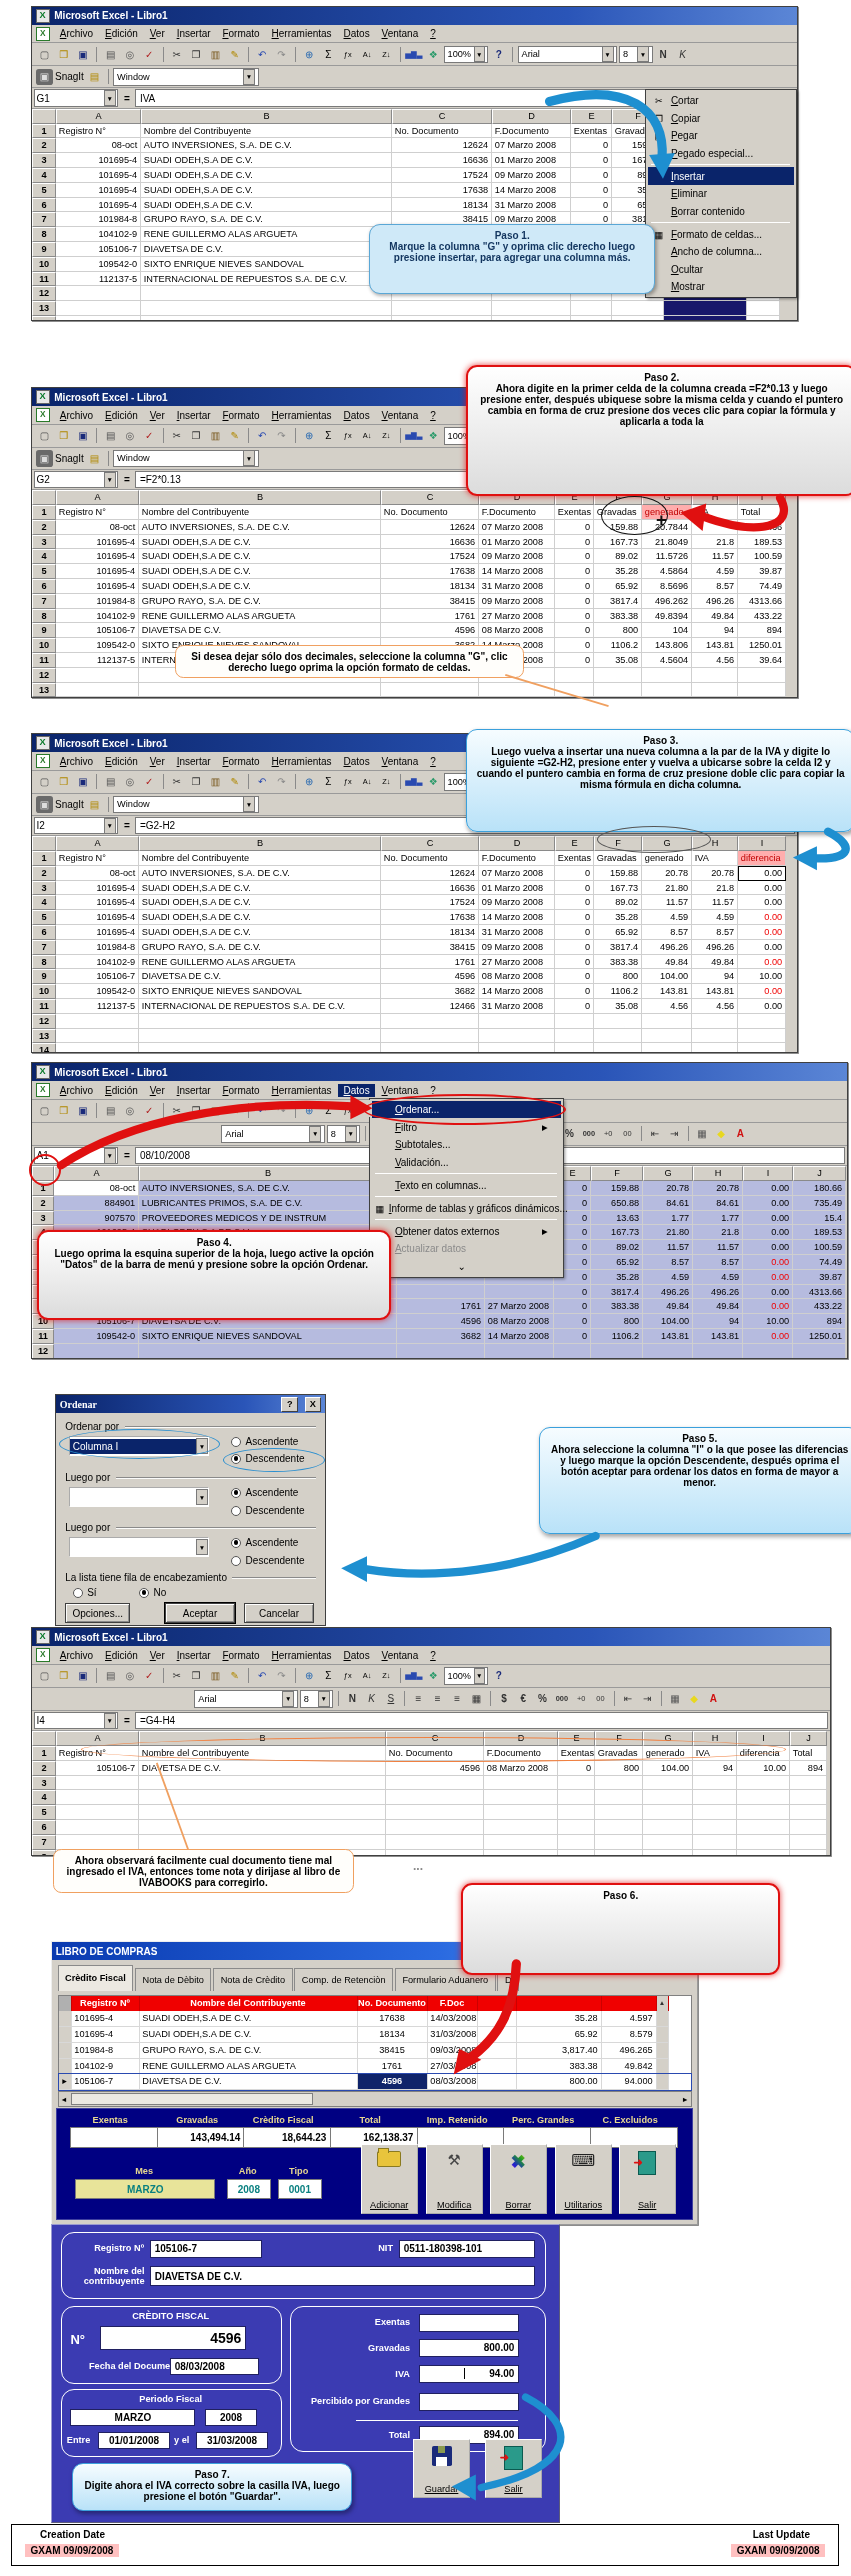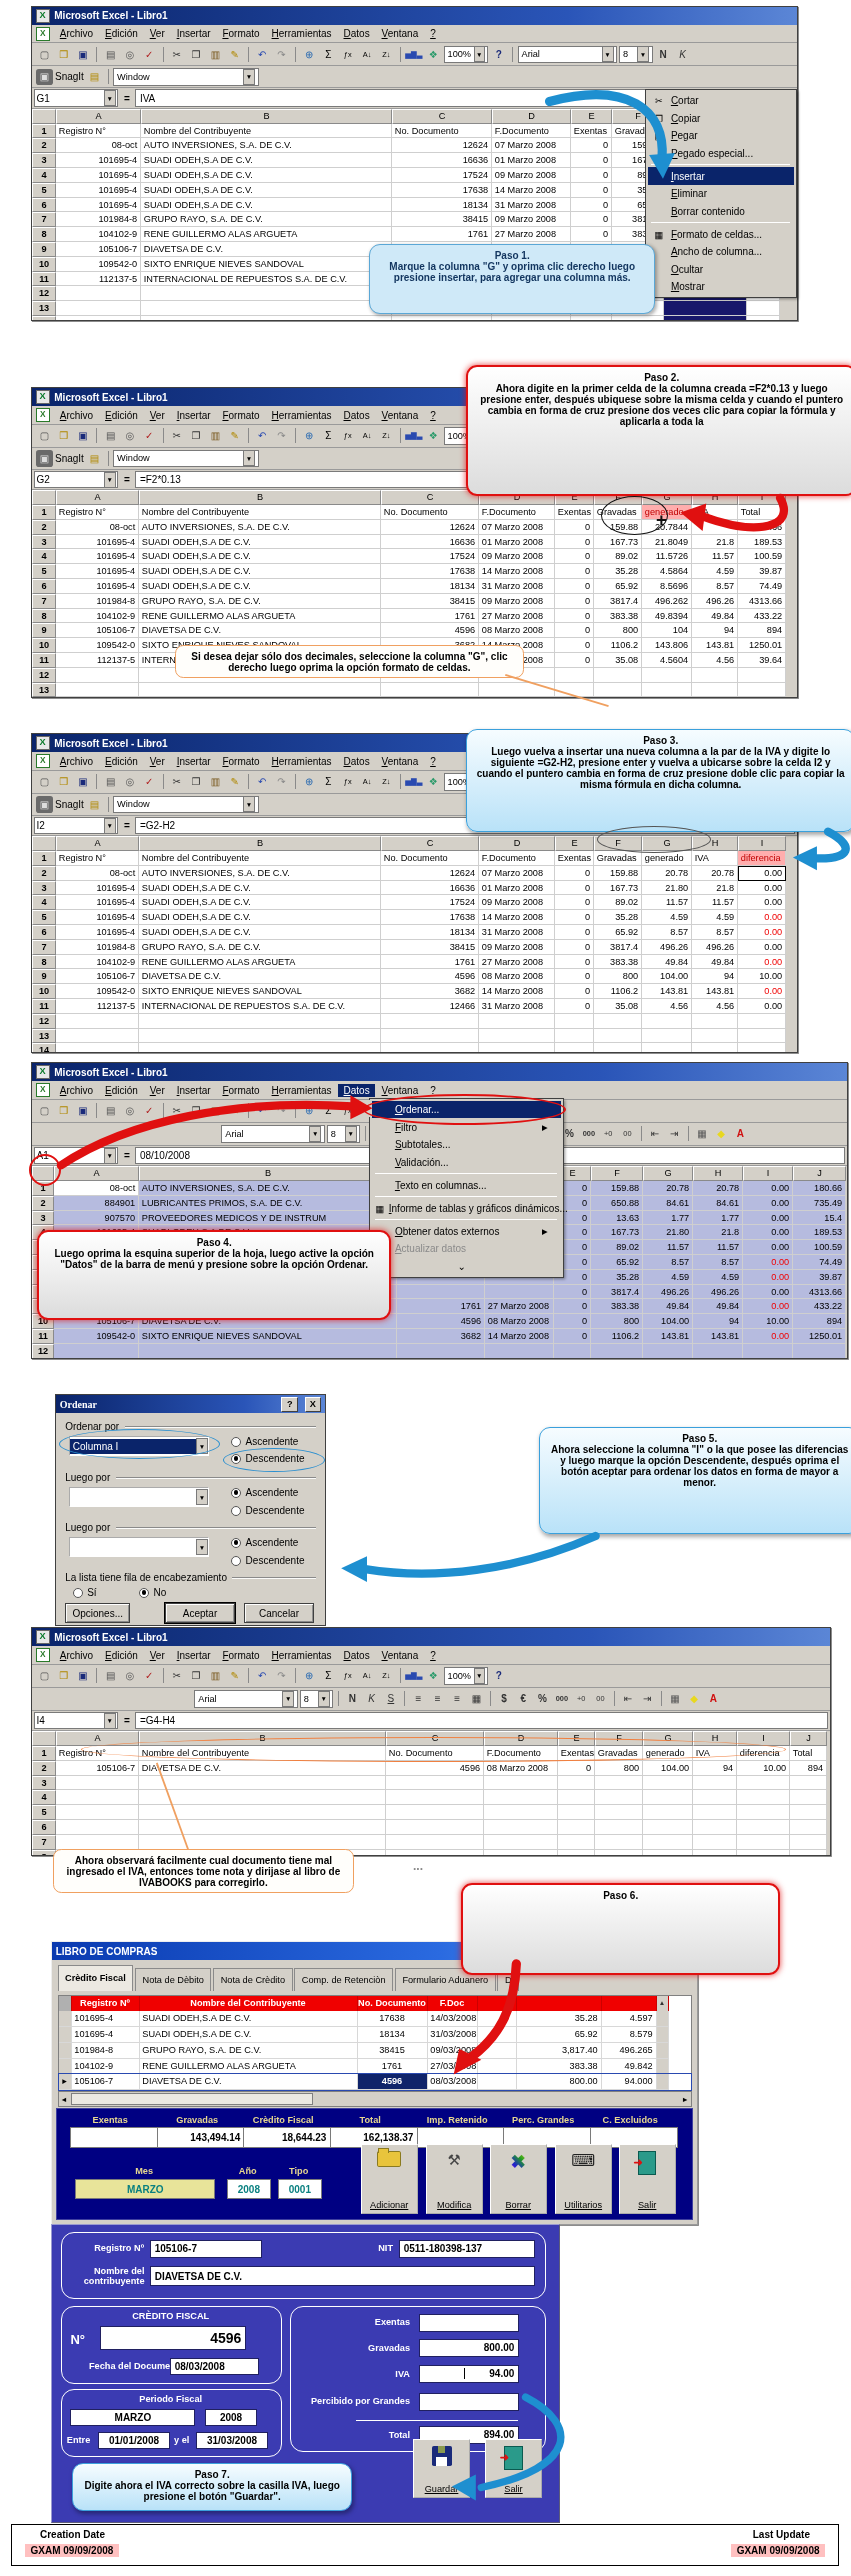--- a/index.html
+++ b/index.html
@@ -129,21 +129,21 @@
   .i-x{font-size:18.4px;font-weight:bold;background:linear-gradient(45deg,#d020d0,#2020d0,#20a020,#d0d020);
        -webkit-background-clip:text;background-clip:text;color:transparent;}
   .i-pc{font-size:16.6px;color:#222;}
   .i-tools{font-size:14.8px;color:#444;}
 </style>
 </head>
 <body>
 
 <div id="stage">
 
-  <div class="paso-red paso1c abs" style="left:369px;top:244px;width:266px;min-height:59px;border-width:1.8px;box-shadow:1.8px 1.8px 3.7px rgba(0,0,0,.3);">
+  <div class="paso-red paso1c abs" style="left:369px;top:224px;width:266px;min-height:59px;border-width:1.8px;box-shadow:1.8px 1.8px 3.7px rgba(0,0,0,.3);">
     <span class="ptitle">Paso 1.</span>
     <span>Marque la columna "G" y oprima clic derecho luego presione insertar, para agregar una columna más.</span>
   </div>
   <div class="paso-red abs" style="left:466px;top:365px;width:369px;min-height:118px;">
     <span class="ptitle">Paso 2.</span>
     <span>Ahora digite en la primer celda de la columna creada =F2*0.13 y luego presione enter, después ubiquese sobre la misma celda y cuando el puntero cambia en forma de cruz presione dos veces clic para copiar la fórmula y aplicarla a toda la</span>
   </div>
   <div class="note-or abs" style="left:175px;top:645px;width:332px;">
     <span>Si desea dejar sólo dos decimales, seleccione la columna "G", clic derecho luego oprima la opción formato de celdas.</span>
   </div>
@@ -244,21 +244,21 @@
 
   <div class="ellip" style="left:5.5px;top:1429px;width:159px;height:28px;border:1.8px solid #2a8fd0;left:59px;"></div>
   <div class="ellip" style="left:223px;top:1448px;width:100px;height:22px;border:1.8px solid #2a8fd0;"></div>
 
   <div class="modbg" style="left:51px;top:2224px;width:507px;height:297px;">
     <div style="position:relative;width:100%;height:277px;">
       <div class="wgrp" style="left:9.2px;top:7.4px;width:483px;height:65px;"></div>
       <div class="wlbl" style="left:13px;top:18.4px;width:79px;text-align:right;">Registro Nº</div>
       <div class="winp" style="left:98px;top:14.8px;width:112px;height:18.4px;">105106-7</div>
       <div class="wlbl" style="left:304px;top:18.4px;width:37px;text-align:right;">NIT</div>
-      <div class="winp" style="left:347px;top:14.8px;width:136px;height:18.4px;">0511-180398-137</div>
+      <div class="winp" style="left:347px;top:14.8px;width:136px;height:18.4px;">0511-180398-101</div>
       <div class="wlbl" style="left:5.5px;top:41px;width:87px;text-align:right;line-height:10px;">Nombre del contribuyente</div>
       <div class="winp" style="left:98px;top:41px;width:385px;height:20px;">DIAVETSA DE C.V.</div>
 
       <div class="wgrp" style="left:9.2px;top:81px;width:219px;height:76px;"></div>
       <div class="wlbl" style="left:9.2px;top:86px;width:219px;text-align:center;">CRÈDITO FISCAL</div>
       <div class="wlbl" style="left:18.4px;top:107px;font-size:13px;">N°</div>
       <div class="winp right" style="left:48px;top:101px;width:146px;height:24px;font-size:14px;">4596</div>
       <div class="wlbl" style="left:13px;top:136px;width:100px;padding-left:24px;">Fecha del Documento</div>
       <div class="winp" style="left:118px;top:133px;width:89px;height:16.6px;">08/03/2008</div>
 

